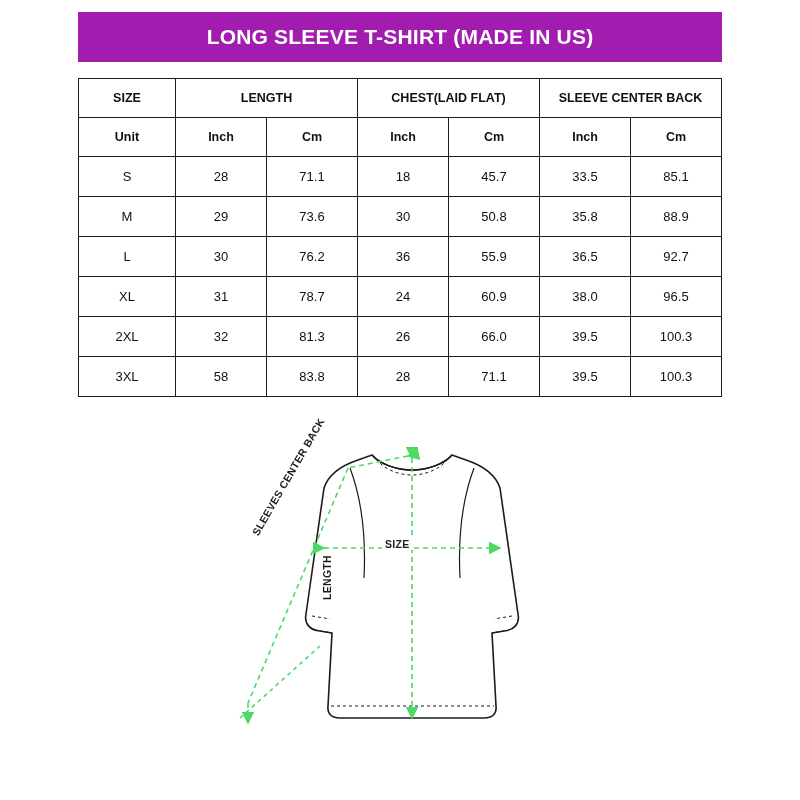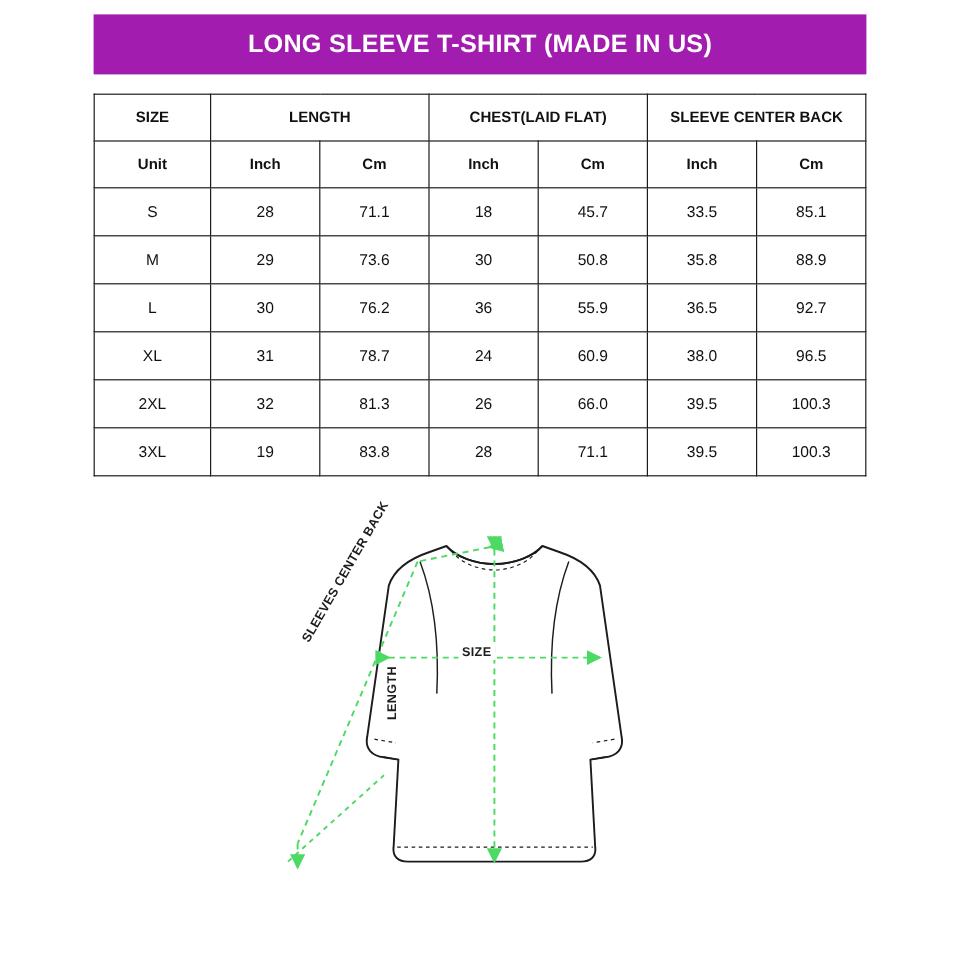--- a/index.html
+++ b/index.html
@@ -190,21 +190,21 @@
           <td class="rowhead">2XL</td>
           <td>32</td>
           <td>81.3</td>
           <td>26</td>
           <td>66.0</td>
           <td>39.5</td>
           <td>100.3</td>
         </tr>
         <tr>
           <td class="rowhead">3XL</td>
-          <td>19</td>
+          <td>58</td>
           <td>83.8</td>
           <td>28</td>
           <td>71.1</td>
           <td>39.5</td>
           <td>100.3</td>
         </tr>
       </tbody>
     </table>
   </div>
 

